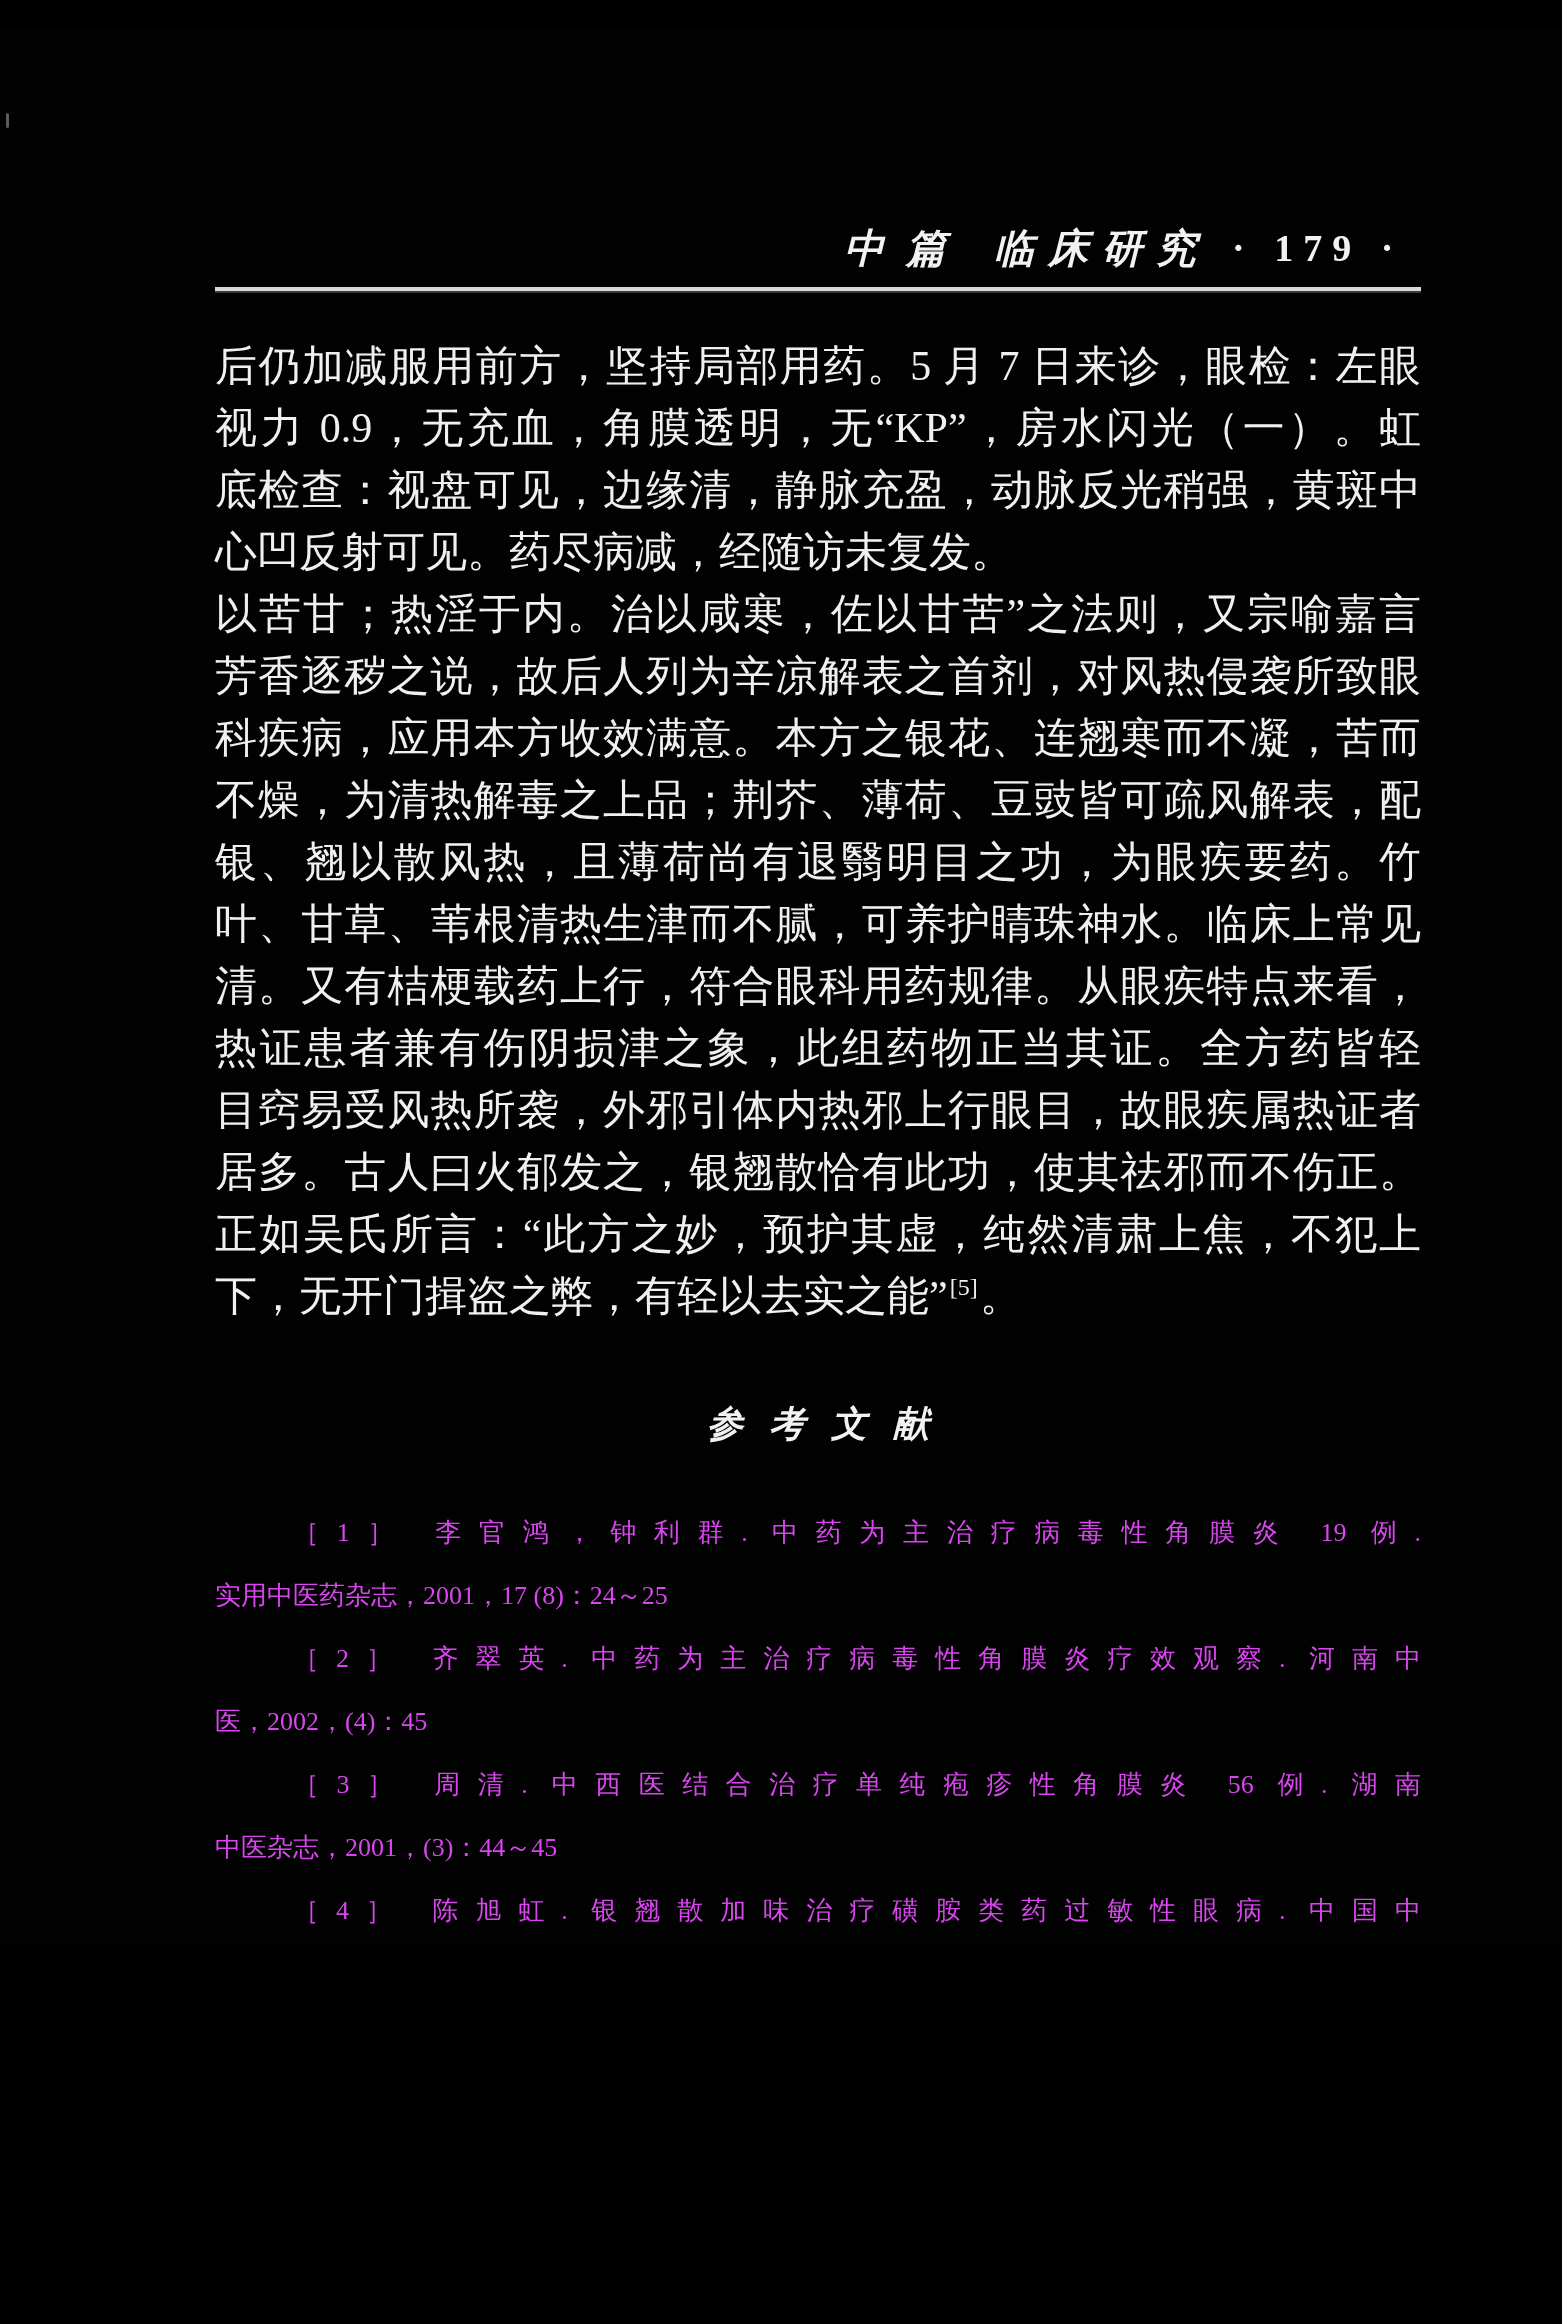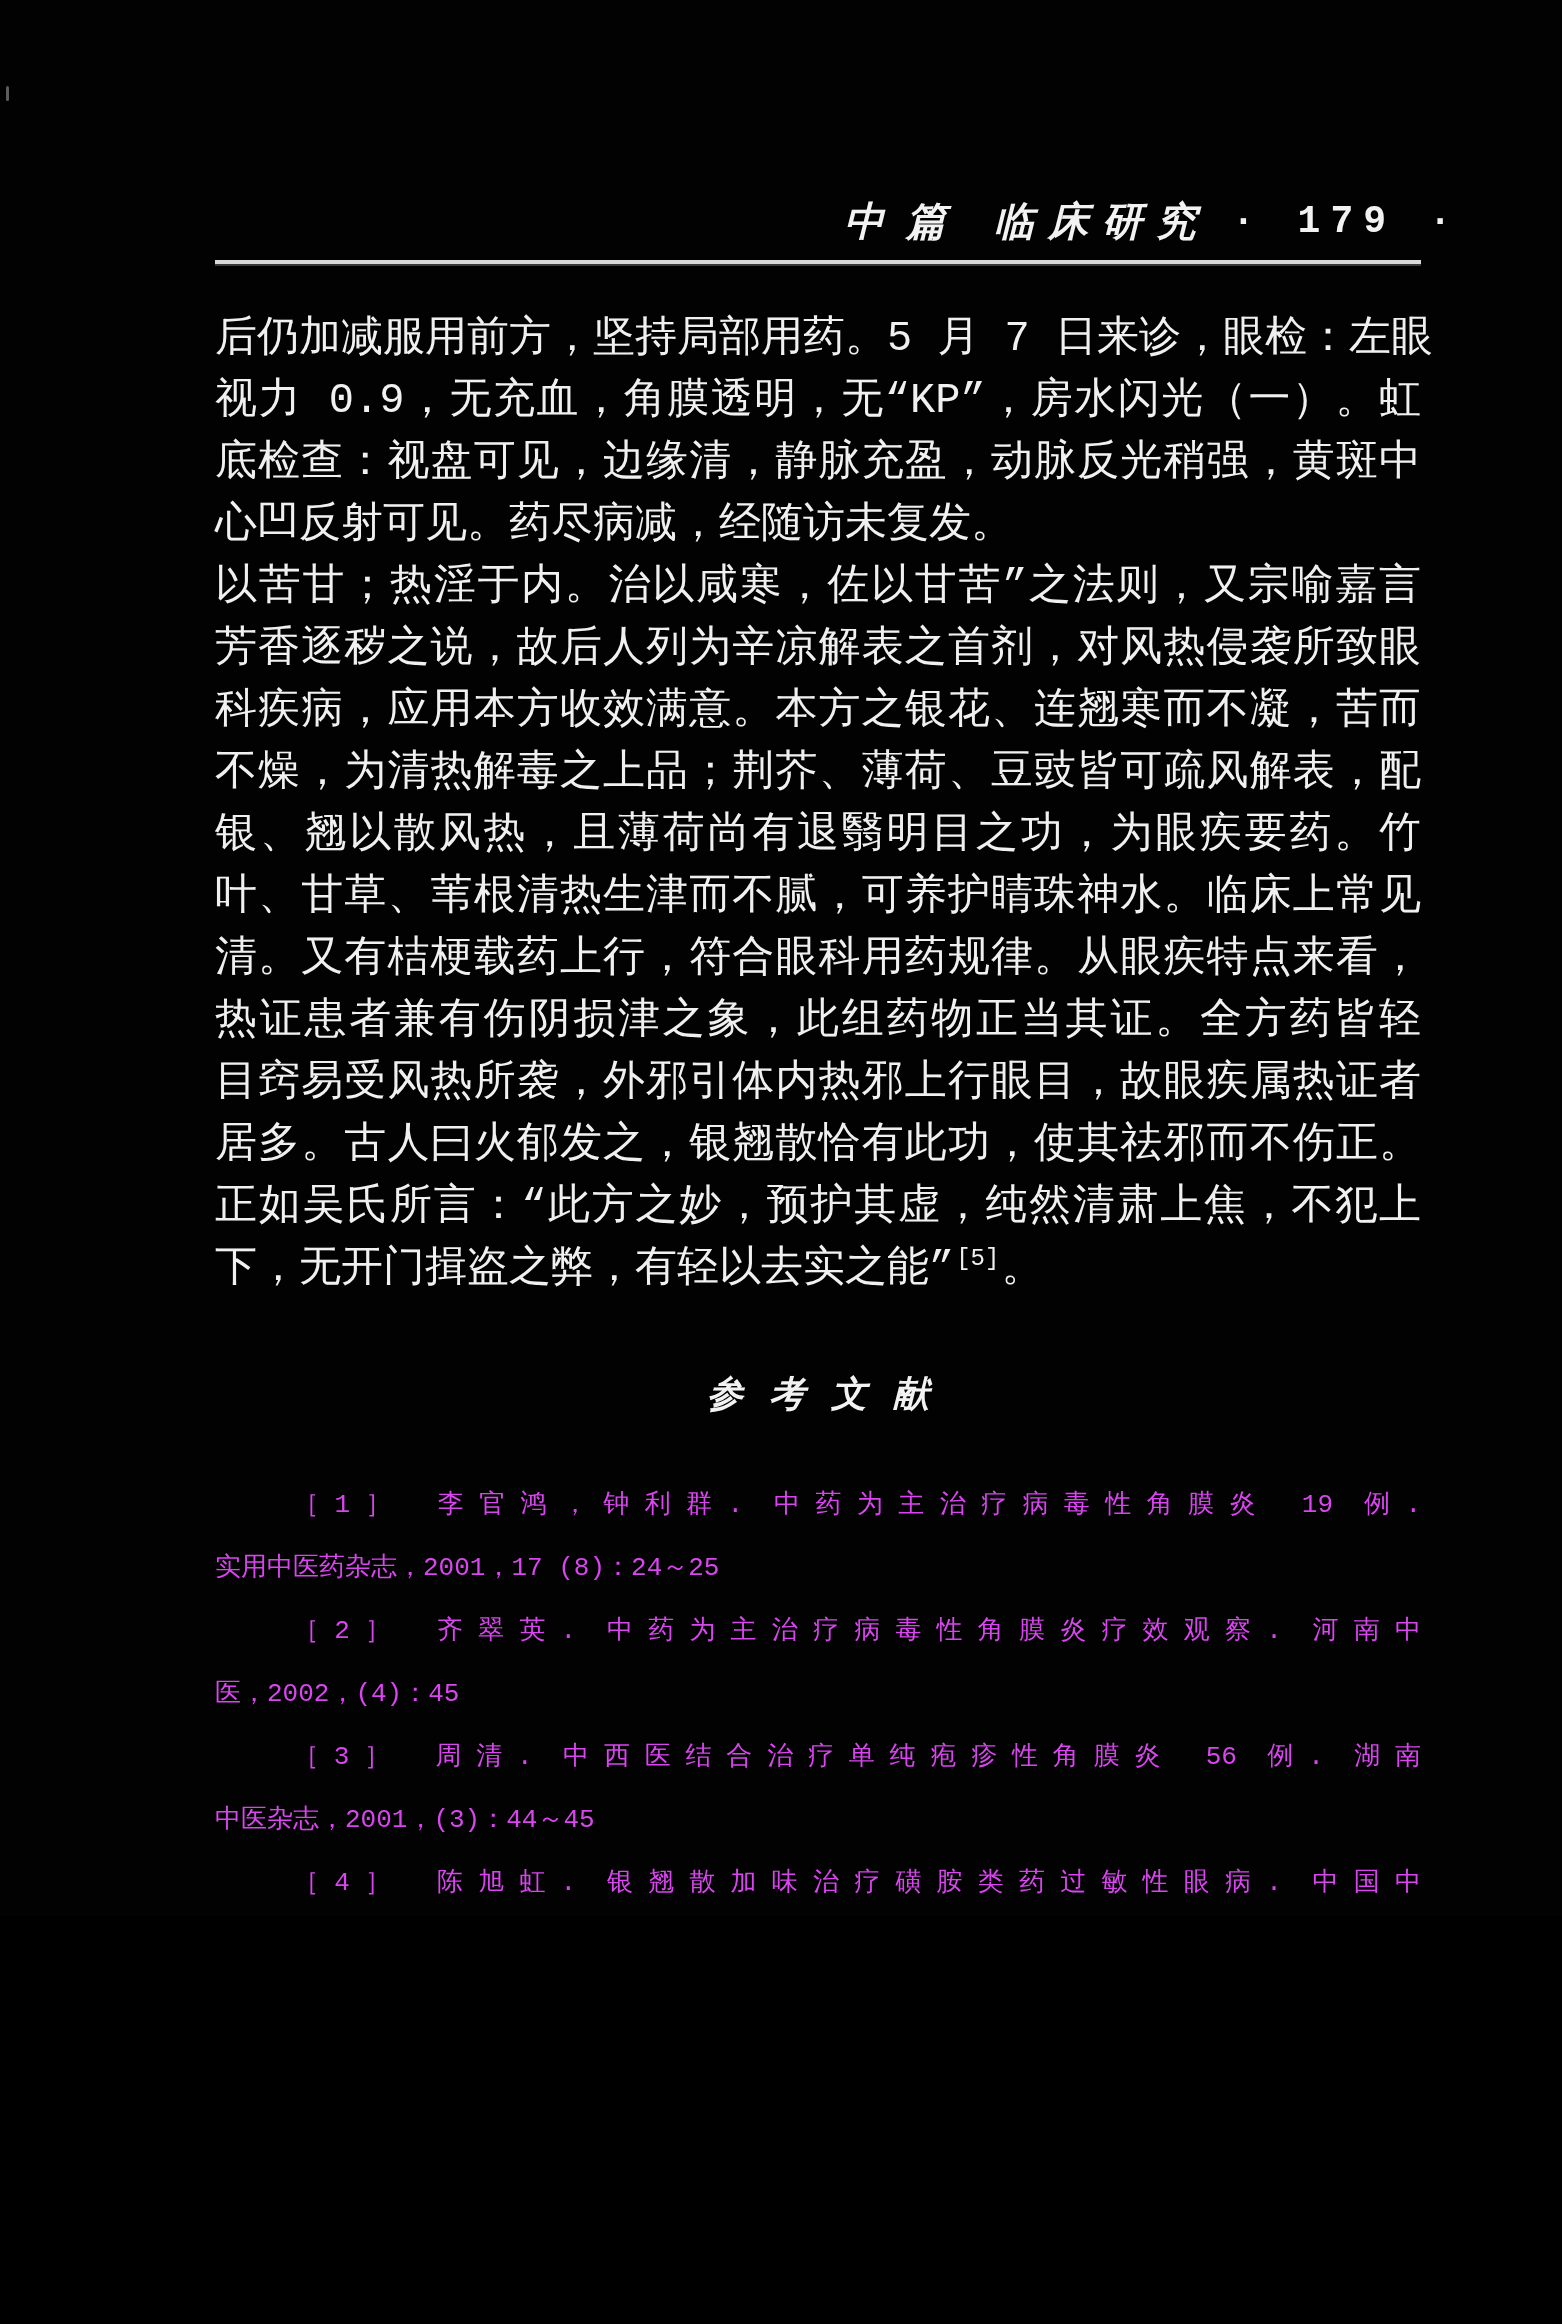--- a/index.html
+++ b/index.html
@@ -2,22 +2,23 @@
 <html><head>
 <meta charset="utf-8">
 <style>
   html, body { margin: 0; padding: 0; background: #000; }
   .page {
     position: relative;
     width: 1562px;
     height: 1916px;
     background: #020202;
     overflow: hidden;
-    font-family: Liberation Mono, monospace;
+    font-family: Liberation Serif, serif;
     color: #efefef;
+    margin-top: 27px;
   }
   
   .header {
     position: absolute;
     left: 844px;
     top: 197px;
     height: 48px;
     display: flex;
     align-items: center;
     font-weight: bold;

